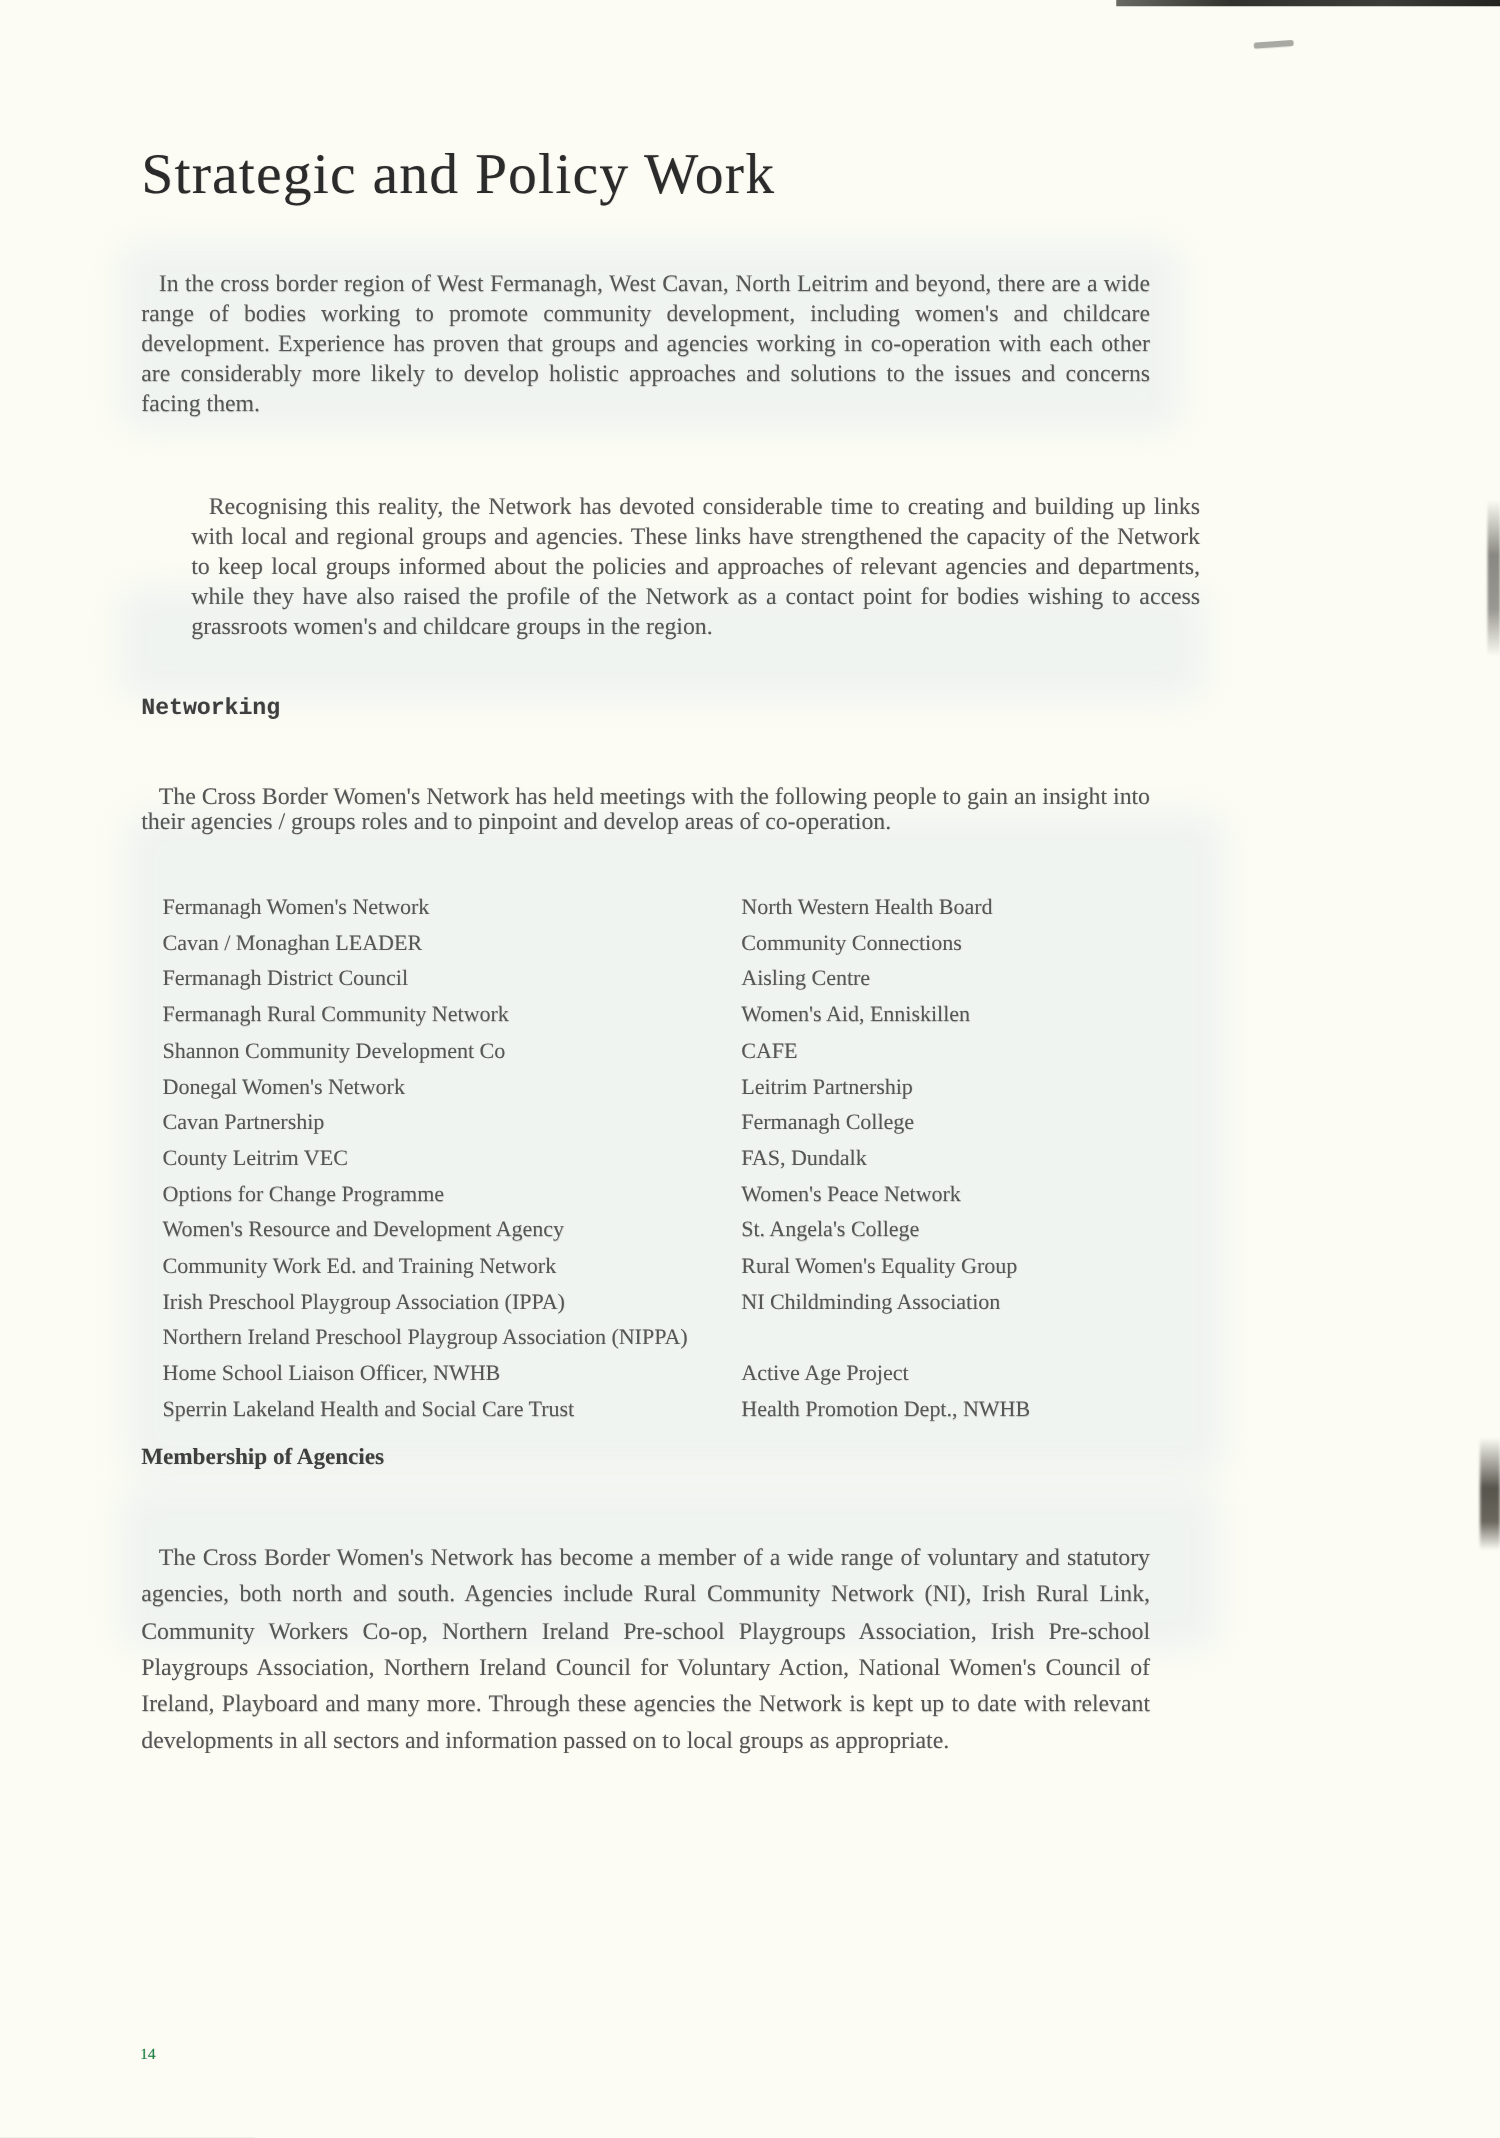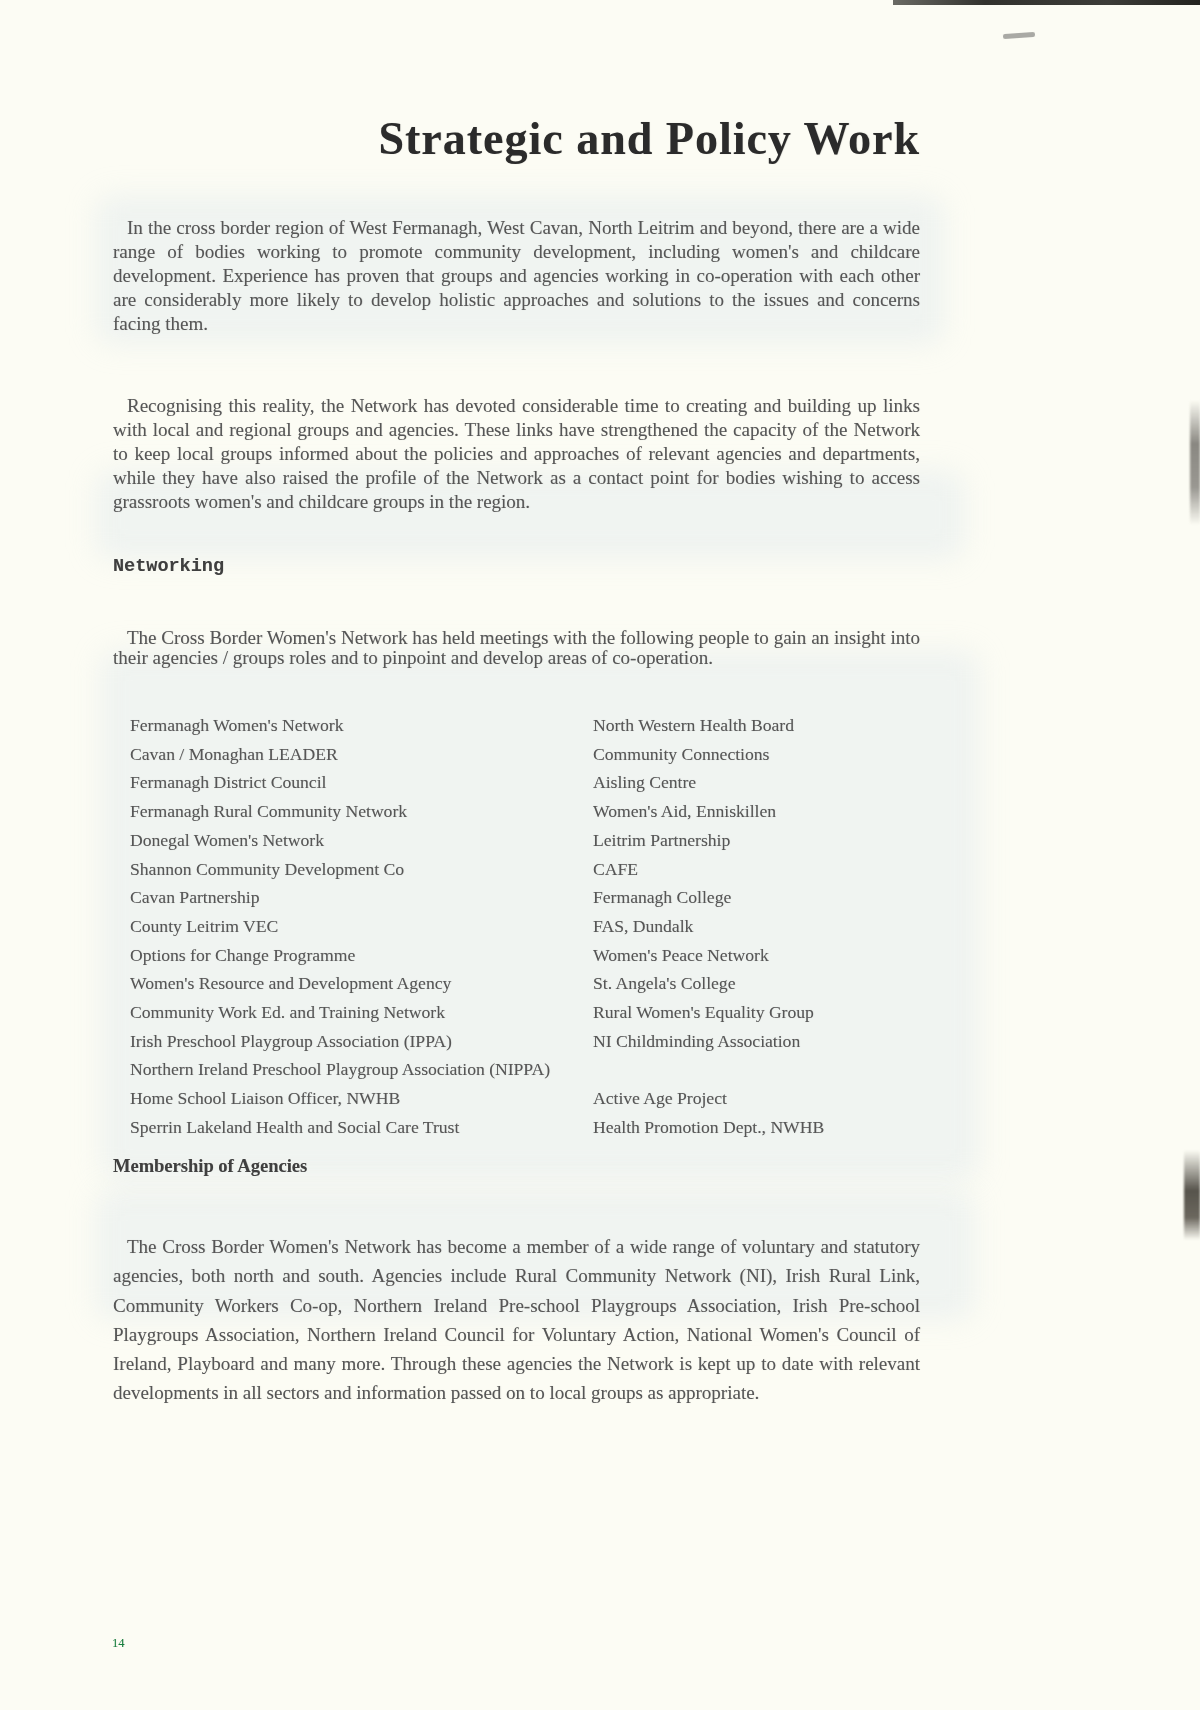--- a/index.html
+++ b/index.html
@@ -26,33 +26,33 @@
     border-radius:2px;transform:rotate(-4deg);filter:blur(0.6px);}
   .edge-smudge1{left:1190px;top:400px;width:10px;height:125px;
     background:linear-gradient(180deg,rgba(120,118,112,0),#8a8882 35%,#9a9892 70%,rgba(130,128,120,0));
     filter:blur(1px);}
   .edge-smudge2{left:1184px;top:1150px;width:16px;height:90px;
     background:linear-gradient(180deg,rgba(90,88,80,0),#57544c 45%,#6b675e 75%,rgba(90,88,80,0));
     filter:blur(1.2px);}
   
   .col{position:absolute;left:113px;width:807px;}
   .doc-title{
-    top:112px;text-align:right;
-    font-size:46px;font-weight:700;color:#2b2b2b;
+    top:112px;text-align:left;
+    font-size:46px;font-weight:400;color:#2b2b2b;
     letter-spacing:1px;
     text-shadow:0.4px 0.4px 0.8px rgba(60,60,60,0.35);
   }
   .para{
     text-align:justify;
     font-size:19px;line-height:24px;
     text-indent:14px;
     text-shadow:0.3px 0.3px 0.7px rgba(100,100,100,0.35);
   }
   .p1{top:216px;}
-  .p2{top:394px;}
+  .p2{top:394px;margin-left:40px;}
   .p3{top:628px;line-height:20px;}
   .p4{top:1232px;line-height:29.3px;}
   .sec-heading{
     font-size:18.5px;font-weight:700;color:#3f3f3f;
     text-shadow:0.3px 0.3px 0.6px rgba(80,80,80,0.35);
   }
   .h-networking{top:556px;font-family:Liberation Mono, monospace;}
   .h-membership{top:1156px;}
   .meeting-list{top:711px;left:130px;width:860px;font-size:17.6px;line-height:28.7px;
     text-shadow:0.3px 0.3px 0.7px rgba(100,100,100,0.35);}
@@ -103,27 +103,27 @@
       <span class="mt-left">Fermanagh District Council</span>
       <span class="mt-right">Aisling Centre</span>
     </div>
 
     <div class="mt-row">
       <span class="mt-left">Fermanagh Rural Community Network</span>
       <span class="mt-right">Women's Aid, Enniskillen</span>
     </div>
 
     <div class="mt-row">
-      <span class="mt-left">Donegal Women's Network</span>
-      <span class="mt-right">Leitrim Partnership</span>
+      <span class="mt-left">Shannon Community Development Co</span>
+      <span class="mt-right">CAFE</span>
     </div>
 
     <div class="mt-row">
-      <span class="mt-left">Shannon Community Development Co</span>
-      <span class="mt-right">CAFE</span>
+      <span class="mt-left">Donegal Women's Network</span>
+      <span class="mt-right">Leitrim Partnership</span>
     </div>
 
     <div class="mt-row">
       <span class="mt-left">Cavan Partnership</span>
       <span class="mt-right">Fermanagh College</span>
     </div>
 
     <div class="mt-row">
       <span class="mt-left">County Leitrim VEC</span>
       <span class="mt-right">FAS, Dundalk</span>

